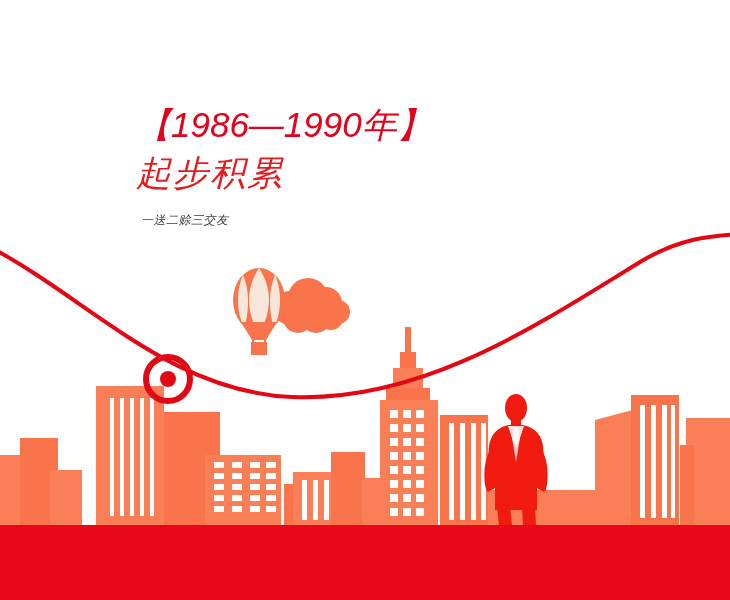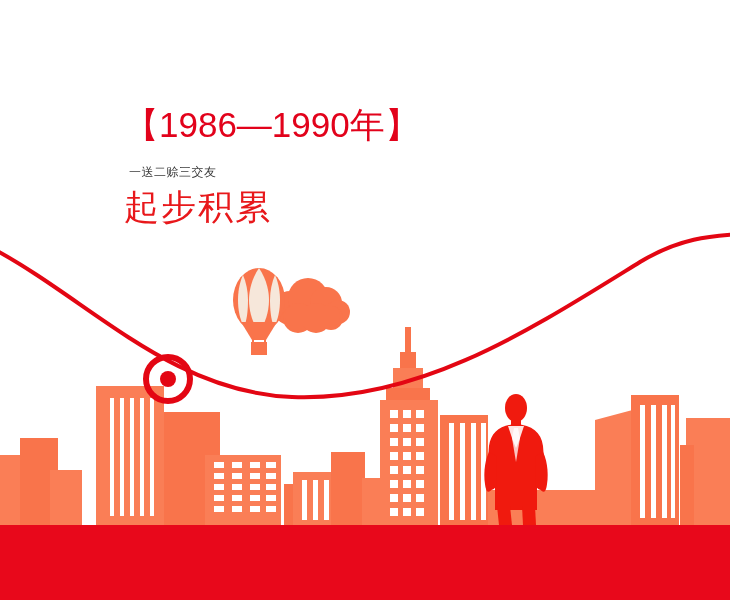--- a/index.html
+++ b/index.html
@@ -14,23 +14,24 @@
     position: relative;
     width: 730px;
     height: 600px;
     background: #ffffff;
     overflow: hidden;
   }
 
   
   #text-block {
     position: absolute;
-    left: 124px;
+    left: 136px;
     top: 104px;
     z-index: 40;
+    font-style: italic;
   }
   #title-line-1 {
     font-size: 35px;
     line-height: 42px;
     color: #E2021B;
     letter-spacing: 0px;
     white-space: nowrap;
     font-weight: normal;
   }
   #title-line-2 {
@@ -254,17 +255,17 @@
   <svg class="art-layer" id="ground-layer" viewBox="0 0 730 600" aria-hidden="true">
 
     <rect x="0" y="525" width="730" height="75" fill="#E8081B"></rect>
 
     <circle cx="168" cy="379" r="22" fill="none" stroke="#E30613" stroke-width="6"></circle>
     <circle cx="168" cy="379" r="8" fill="#E30613"></circle>
   </svg>
 
   <div id="text-block">
     <div id="title-line-1">【1986—1990年】</div>
+    <div id="title-line-2">起步积累</div>
     <div id="subtitle">一送二赊三交友</div>
-    <div id="title-line-2">起步积累</div>
   </div>
 
 </div>
 
 </body></html>

